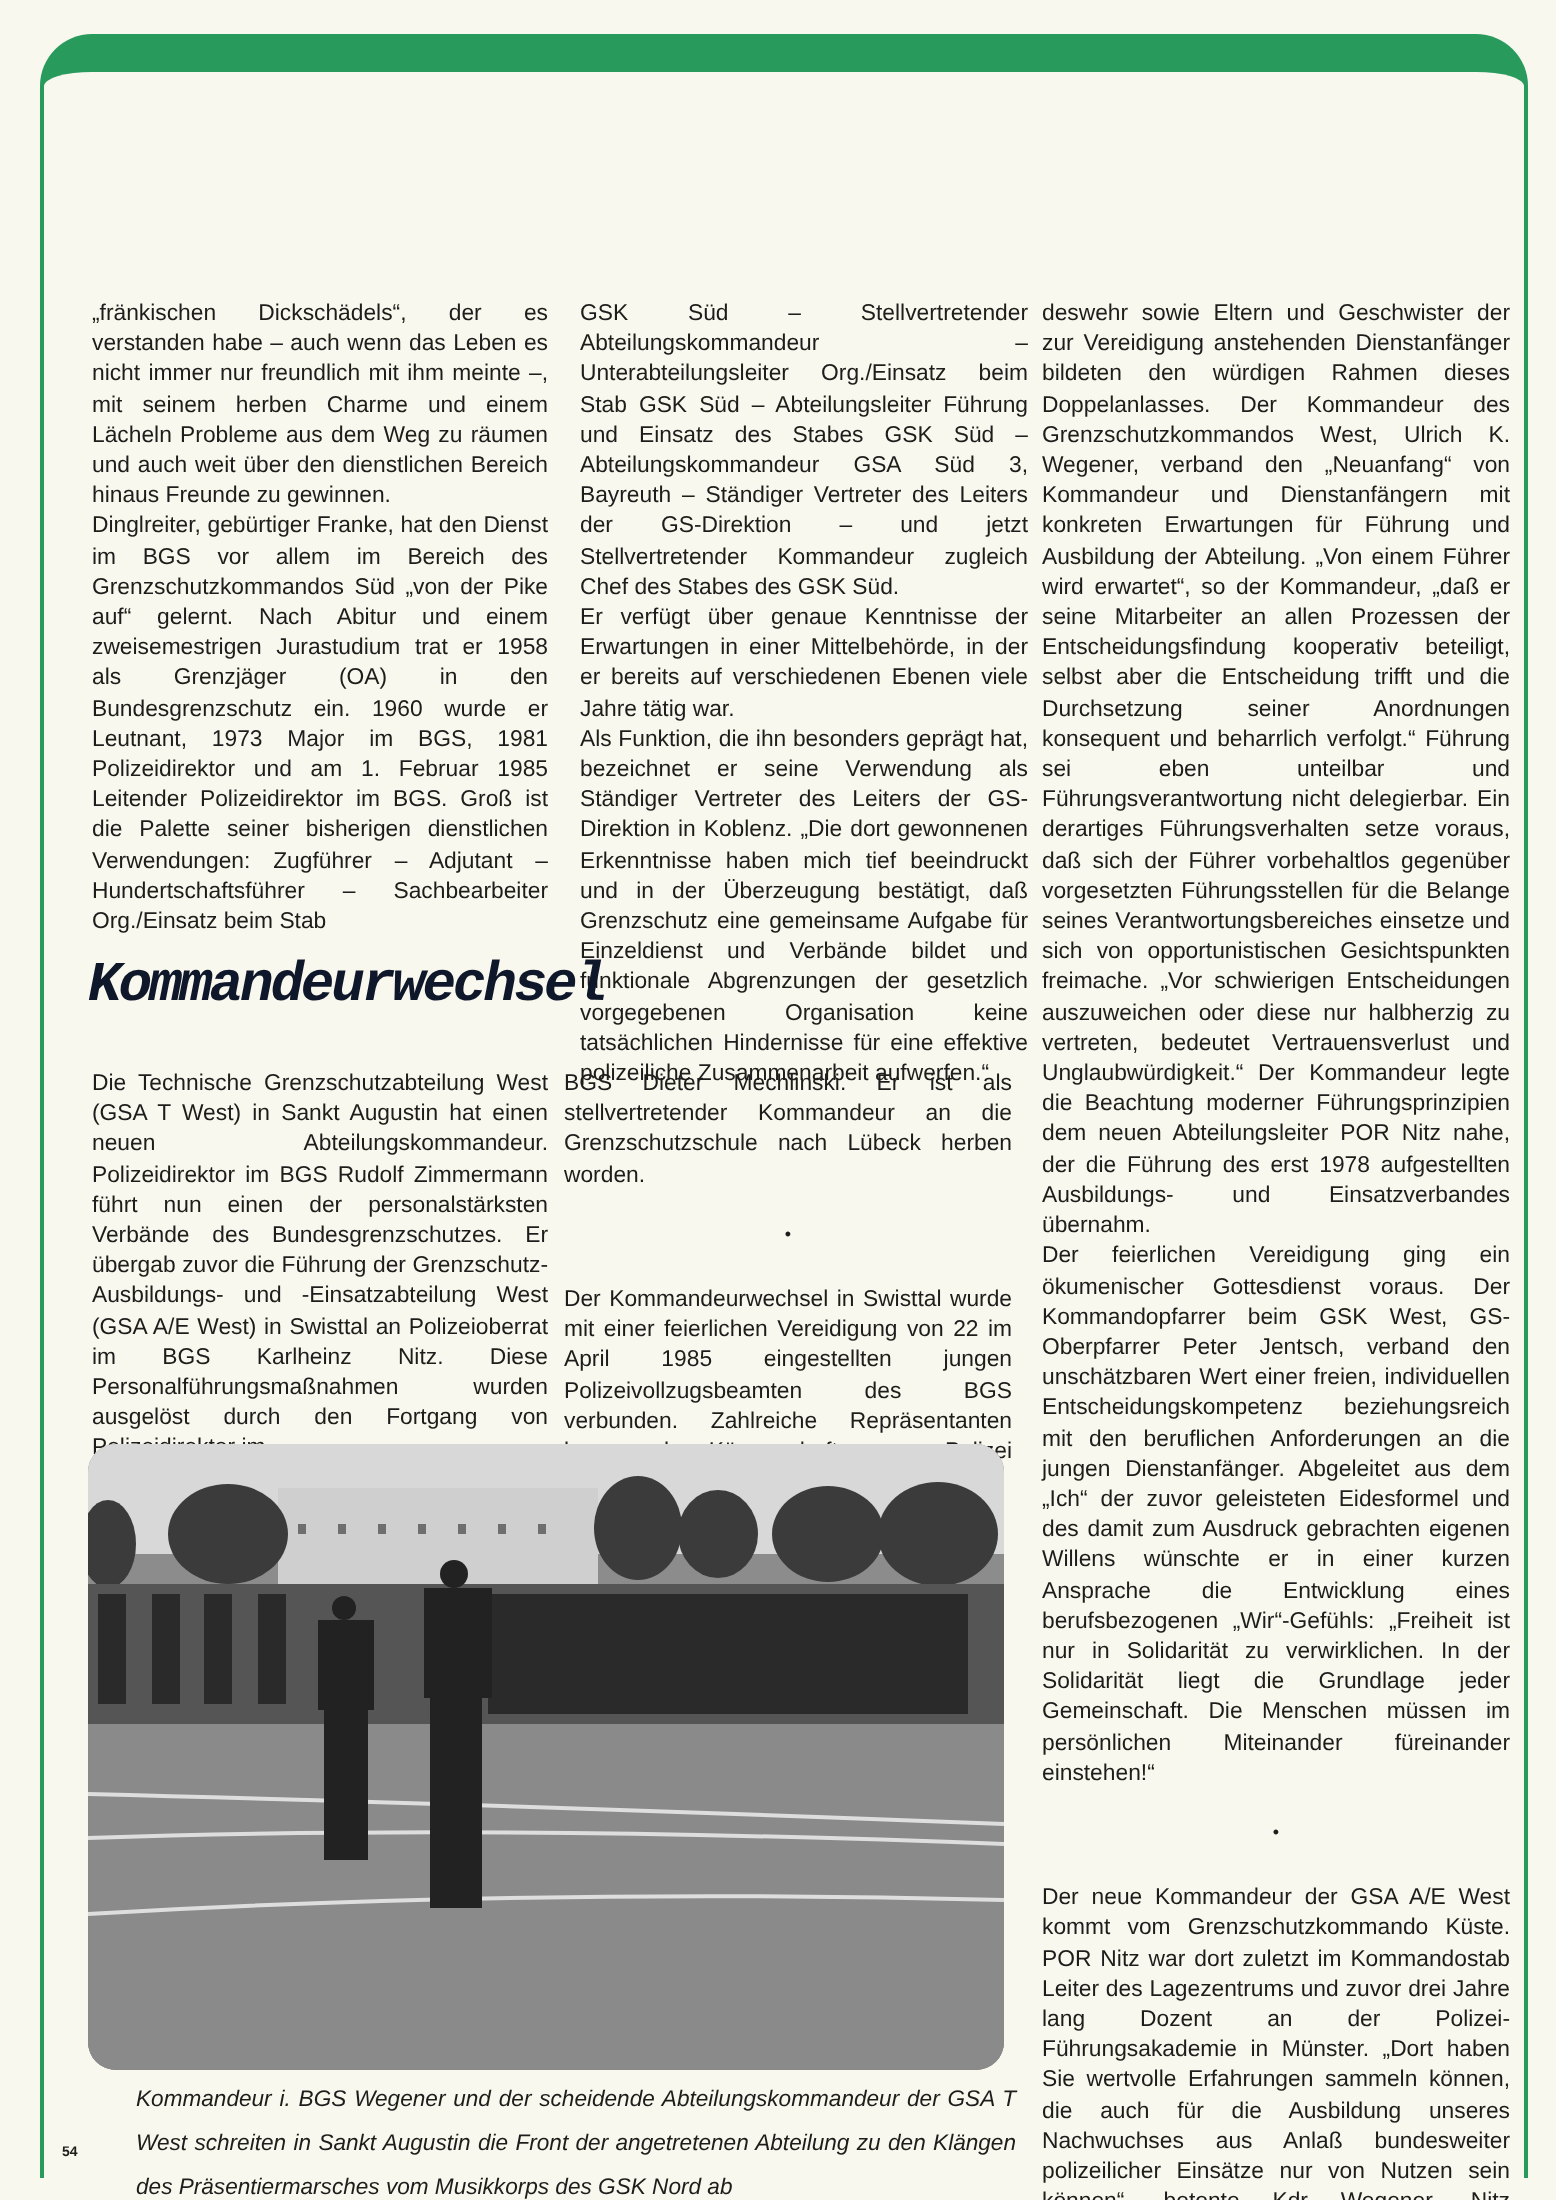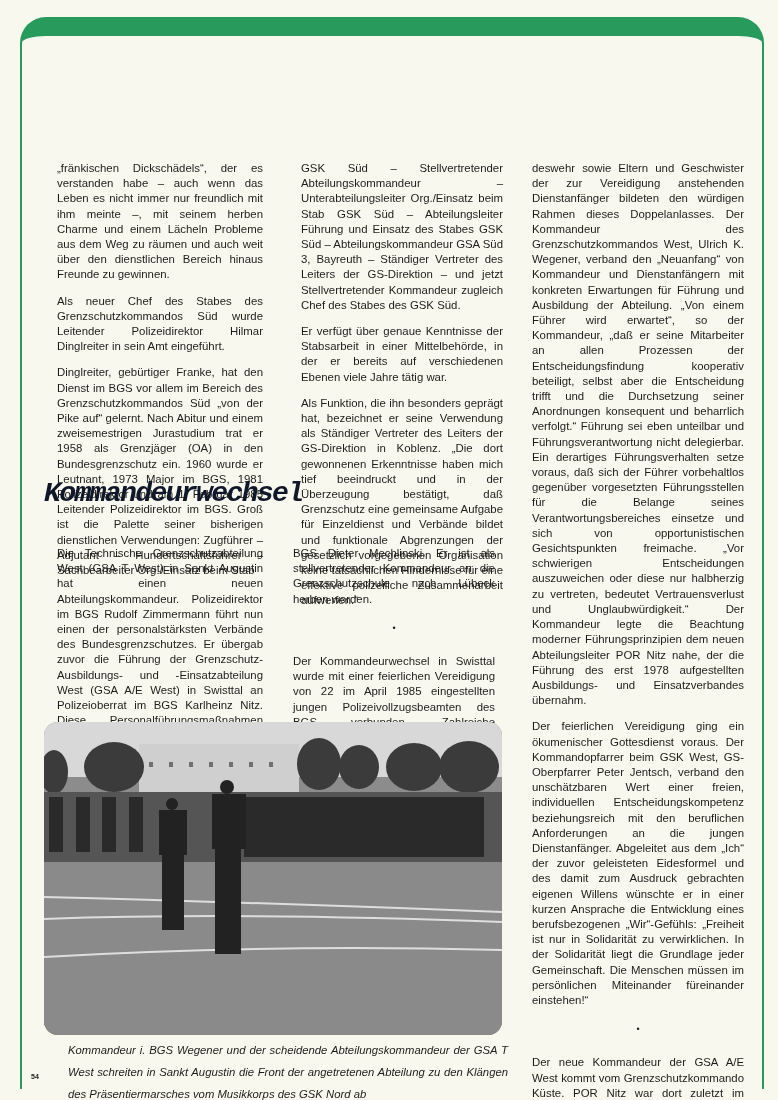--- a/index.html
+++ b/index.html
@@ -17,21 +17,21 @@
     border-radius: 26px 26px 0 0;
     box-sizing: border-box;
   }
   .col {
     position: absolute;
     font-size: 11.4px;
     line-height: 15.2px;
     text-align: justify;
     hyphens: manual;
   }
-  .col p { margin: 11px; }
+  .col p { margin: 0; }
   #col1 { left: 46px; top: 150px; width: 228px; }
   #col2 { left: 290px; top: 150px; width: 224px; }
   #col3 { left: 521px; top: 150px; width: 234px; }
   #col1b { left: 46px; top: 535px; width: 228px; }
   #col2b { left: 282px; top: 535px; width: 224px; }
   .headline {
     position: absolute; left: 44px; top: 478px;
     font-family: Liberation Mono, monospace;
     font-weight: bold; font-style: italic;
     font-size: 28px; letter-spacing: -1.6px;
@@ -55,27 +55,26 @@
   }
   .star { text-align: center; font-size: 9px; margin: 14px 0 18px 0; }
 </style>
 </head>
 <body>
 
 <div class="frame"></div>
 
 <div id="col1" class="col">
   <p>„fränkischen Dickschädels“, der es verstanden habe – auch wenn das Leben es nicht immer nur freundlich mit ihm meinte –, mit seinem herben Charme und einem Lächeln Probleme aus dem Weg zu räumen und auch weit über den dienstlichen Bereich hinaus Freunde zu gewinnen.</p>
-  <p>Als neuer Chef des Stabes des Grenzschutzkommandos Süd wurde Leitender Polizeidirektor Hilmar Dinglreiter in sein Amt eingeführt.</p>
   <p>Dinglreiter, gebürtiger Franke, hat den Dienst im BGS vor allem im Bereich des Grenzschutzkommandos Süd „von der Pike auf“ gelernt. Nach Abitur und einem zweisemestrigen Jurastudium trat er 1958 als Grenzjäger (OA) in den Bundesgrenzschutz ein. 1960 wurde er Leutnant, 1973 Major im BGS, 1981 Polizeidirektor und am 1. Februar 1985 Leitender Polizeidirektor im BGS. Groß ist die Palette seiner bisherigen dienstlichen Verwendungen: Zugführer – Adjutant – Hundertschaftsführer – Sachbearbeiter Org./Einsatz beim Stab</p>
 </div>
 
 <div id="col2" class="col">
   <p>GSK Süd – Stellvertretender Abteilungskommandeur – Unterabteilungsleiter Org./Einsatz beim Stab GSK Süd – Abteilungsleiter Führung und Einsatz des Stabes GSK Süd – Abteilungskommandeur GSA Süd 3, Bayreuth – Ständiger Vertreter des Leiters der GS-Direktion – und jetzt Stellvertretender Kommandeur zugleich Chef des Stabes des GSK Süd.</p>
-  <p>Er verfügt über genaue Kenntnisse der Stabsarbeit in einer Mittelbehörde, in der er bereits auf verschiedenen Ebenen viele Jahre tätig war.</p>
+  <p>Er verfügt über genaue Kenntnisse der Erwartungen in einer Mittelbehörde, in der er bereits auf verschiedenen Ebenen viele Jahre tätig war.</p>
   <p>Als Funktion, die ihn besonders geprägt hat, bezeichnet er seine Verwendung als Ständiger Vertreter des Leiters der GS-Direktion in Koblenz. „Die dort gewonnenen Erkenntnisse haben mich tief beeindruckt und in der Überzeugung bestätigt, daß Grenzschutz eine gemeinsame Aufgabe für Einzeldienst und Verbände bildet und funktionale Abgrenzungen der gesetzlich vorgegebenen Organisation keine tatsächlichen Hindernisse für eine effektive polizeiliche Zusammenarbeit aufwerfen.“</p>
 </div>
 
 <div id="col3" class="col">
   <p>deswehr sowie Eltern und Geschwister der zur Vereidigung anstehenden Dienstanfänger bildeten den würdigen Rahmen dieses Doppelanlasses. Der Kommandeur des Grenzschutzkommandos West, Ulrich K. Wegener, verband den „Neuanfang“ von Kommandeur und Dienstanfängern mit konkreten Erwartungen für Führung und Ausbildung der Abteilung. „Von einem Führer wird erwartet“, so der Kommandeur, „daß er seine Mitarbeiter an allen Prozessen der Entscheidungsfindung kooperativ beteiligt, selbst aber die Entscheidung trifft und die Durchsetzung seiner Anordnungen konsequent und beharrlich verfolgt.“ Führung sei eben unteilbar und Führungsverantwortung nicht delegierbar. Ein derartiges Führungsverhalten setze voraus, daß sich der Führer vorbehaltlos gegenüber vorgesetzten Führungsstellen für die Belange seines Verantwortungsbereiches einsetze und sich von opportunistischen Gesichtspunkten freimache. „Vor schwierigen Entscheidungen auszuweichen oder diese nur halbherzig zu vertreten, bedeutet Vertrauensverlust und Unglaubwürdigkeit.“ Der Kommandeur legte die Beachtung moderner Führungsprinzipien dem neuen Abteilungsleiter POR Nitz nahe, der die Führung des erst 1978 aufgestellten Ausbildungs- und Einsatzverbandes übernahm.</p>
   <p>Der feierlichen Vereidigung ging ein ökumenischer Gottesdienst voraus. Der Kommandopfarrer beim GSK West, GS-Oberpfarrer Peter Jentsch, verband den unschätzbaren Wert einer freien, individuellen Entscheidungskompetenz beziehungsreich mit den beruflichen Anforderungen an die jungen Dienstanfänger. Abgeleitet aus dem „Ich“ der zuvor geleisteten Eidesformel und des damit zum Ausdruck gebrachten eigenen Willens wünschte er in einer kurzen Ansprache die Entwicklung eines berufsbezogenen „Wir“-Gefühls: „Freiheit ist nur in Solidarität zu verwirklichen. In der Solidarität liegt die Grundlage jeder Gemeinschaft. Die Menschen müssen im persönlichen Miteinander füreinander einstehen!“</p>
   <div class="star">•</div>
   <p>Der neue Kommandeur der GSA A/E West kommt vom Grenzschutzkommando Küste. POR Nitz war dort zuletzt im Kommandostab Leiter des Lagezentrums und zuvor drei Jahre lang Dozent an der Polizei-Führungsakademie in Münster. „Dort haben Sie wertvolle Erfahrungen sammeln können, die auch für die Ausbildung unseres Nachwuchses aus Anlaß bundesweiter polizeilicher Einsätze nur von Nutzen sein können“, betonte Kdr Wegener. Nitz übernimmt einen Verband, der nach Jahren permanenter Unzuträglichkeiten und Erschwernisse infolge häufiger Zwischenum-</p>
 </div>
 

